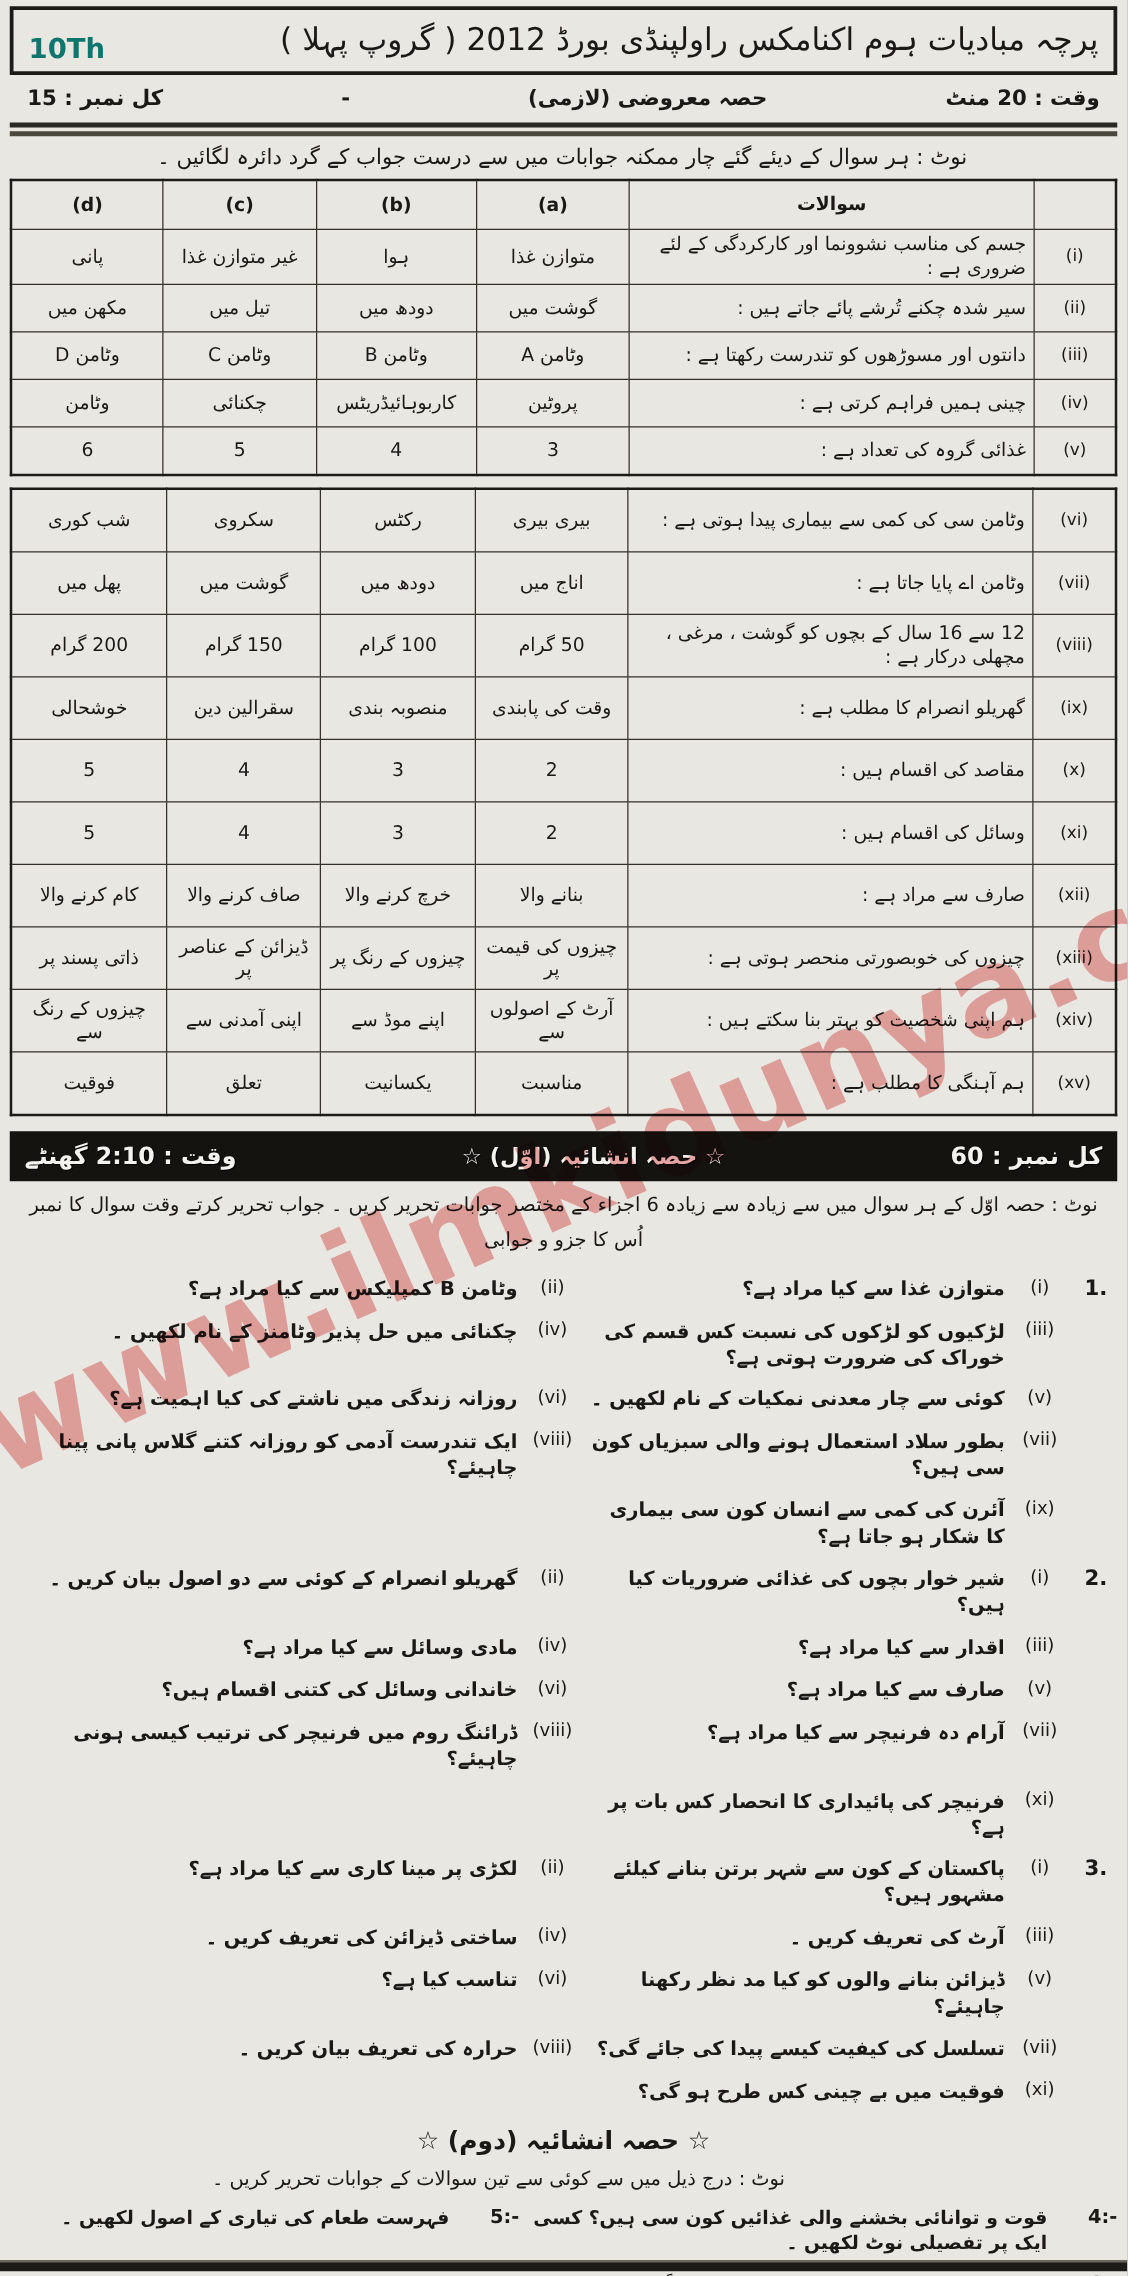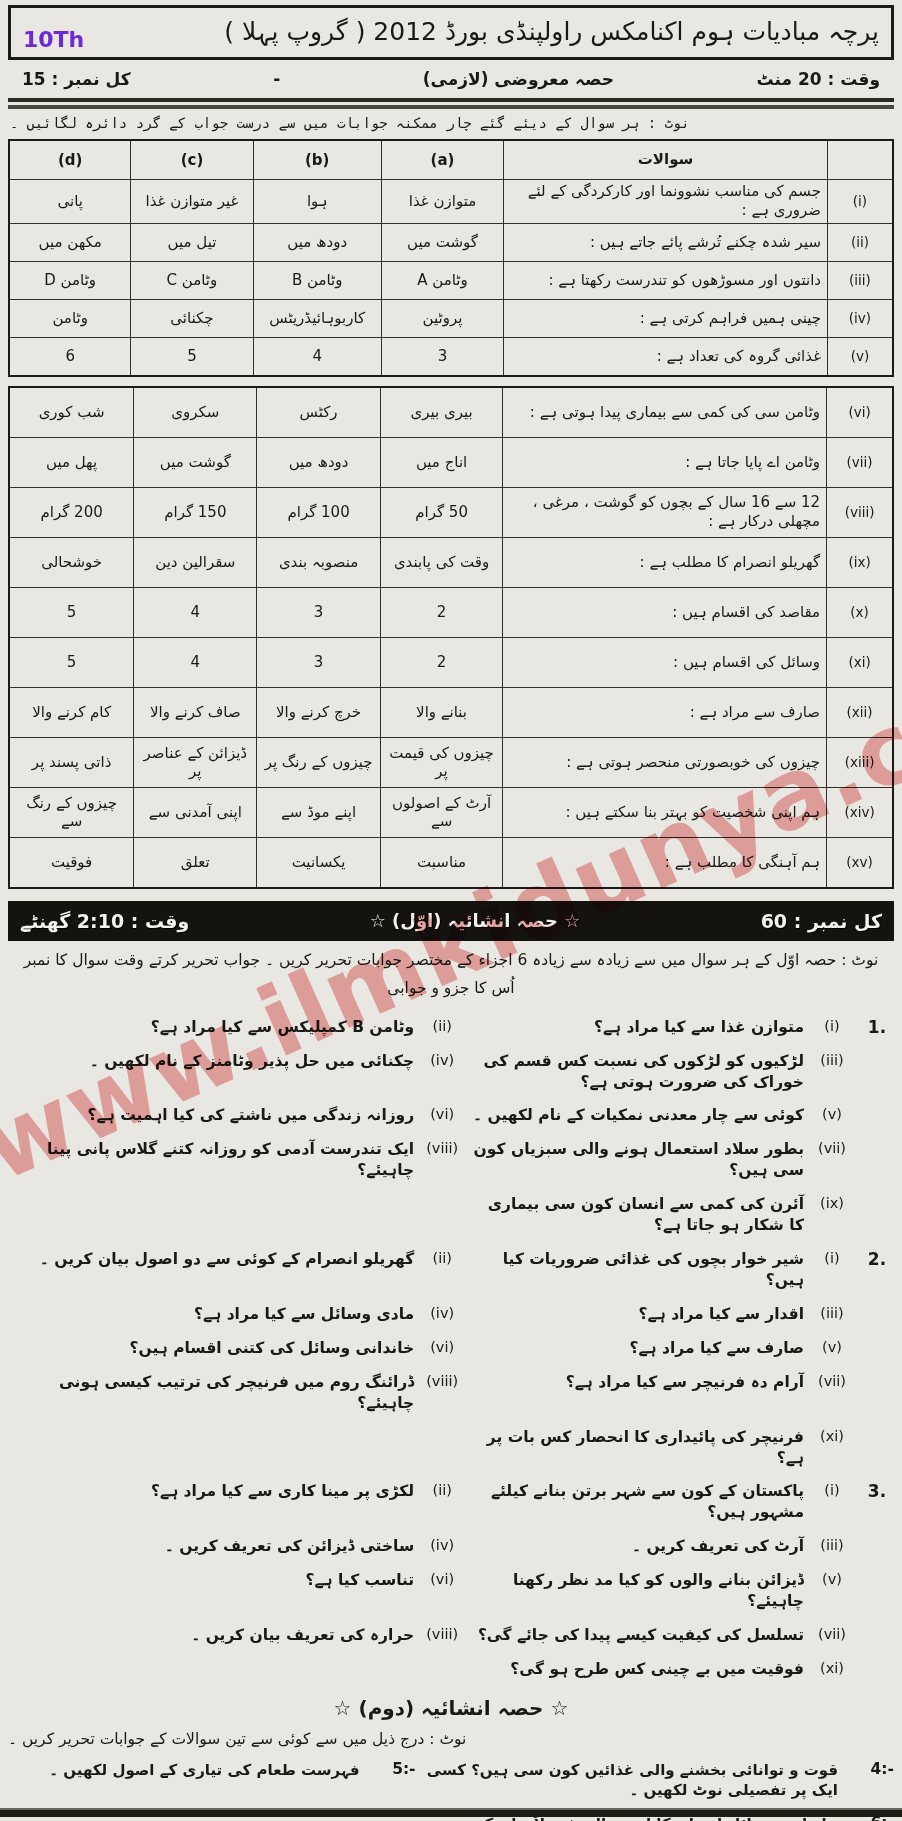--- a/index.html
+++ b/index.html
@@ -9,30 +9,30 @@
     font-family:"DejaVu Sans",sans-serif;color:#1b1916;
   }
   .inner{padding:5px 8px 0 8px;}
 
   
   .title-box{
     border:3px solid #1d1b18;display:flex;align-items:center;
     justify-content:space-between;padding:3px 12px 5px 12px;
   }
   .title-text{font-size:25px;font-weight:normal;line-height:1.35;}
-  .class-label{font-size:22px;font-weight:bold;direction:ltr;unicode-bidi:isolate;color:#6d28d9;margin-top:16px;}
+  .class-label{font-size:22px;font-weight:bold;direction:ltr;unicode-bidi:isolate;color:#0f766e;margin-top:16px;}
   .info-row{
     display:flex;align-items:center;justify-content:space-between;
     height:37px;padding:0 14px;font-size:17px;font-weight:bold;
   }
   .info-center{font-size:17px;}
   .info-dash{direction:ltr;unicode-bidi:isolate;font-weight:bold;}
   .rule-double{border-top:4px solid #2b2924;border-bottom:4px solid #4a473f;height:3px;margin:1px 0 3px 0;}
 
-  .note{font-size:14px;font-weight:500;text-align:left;padding:3px 4px 5px 2px;line-height:1.35;font-family:Liberation Mono, monospace;}
+  .note{font-size:17px;font-weight:500;text-align:center;padding:3px 4px 5px 2px;line-height:1.35;}
 
   
   table.mcq{width:100%;border-collapse:collapse;border:2.5px solid #1d1b18;margin-bottom:9px;}
   .mcq td,.mcq th{border:1.5px solid #33302a;font-size:15px;font-weight:500;padding:2px 6px;vertical-align:middle;}
   .mcq th{font-weight:600;height:34px;}
   .mcq .sr{width:56px;text-align:center;font-size:13.5px;direction:ltr;}
   .mcq .q{text-align:right;width:344px;line-height:1.3;}
   .mcq .opt{text-align:center;width:118px;}
   .t1 td{height:33px;}
   .t2 td{height:45px;}
@@ -55,21 +55,21 @@
   .qa-row{display:flex;align-items:flex-start;margin-bottom:13px;font-size:15.5px;}
   .qnum{flex:0 0 34px;font-weight:bold;font-size:17px;direction:ltr;unicode-bidi:isolate;text-align:center;}
   .roman{flex:0 0 56px;direction:ltr;unicode-bidi:isolate;text-align:center;font-size:14.5px;font-weight:500;padding-top:1px;}
   .qa-half{display:flex;align-items:flex-start;}
   .qa-right{flex:0 0 44%;}
   .qa-left{flex:1 1 auto;}
   .qtext{font-weight:700;line-height:1.35;}
 
   
   .s2-title{text-align:center;font-size:20px;font-weight:bold;margin:16px 0 8px 0;}
-  .s2-note{font-size:15.5px;font-weight:500;text-align:left;padding:0 104px 0 0;margin-bottom:9px;line-height:1.5;}
+  .s2-note{font-size:15.5px;font-weight:500;text-align:center;padding:0 104px 0 0;margin-bottom:9px;line-height:1.5;}
   .s2-row{display:flex;align-items:flex-start;margin-bottom:13px;font-size:15px;}
   .s2-num{flex:0 0 46px;direction:ltr;unicode-bidi:isolate;text-align:right;font-weight:bold;padding-left:10px;font-size:15.5px;}
   .s2-half{display:flex;align-items:flex-start;}
   .s2-right{flex:0 0 54%;}
   .s2-left{flex:1 1 auto;}
 
   .bottom-rule{position:absolute;left:0;right:0;bottom:4px;height:7px;background:#1d1b17;border-top:2px solid #6a675f;}
 
   
   .watermark{

